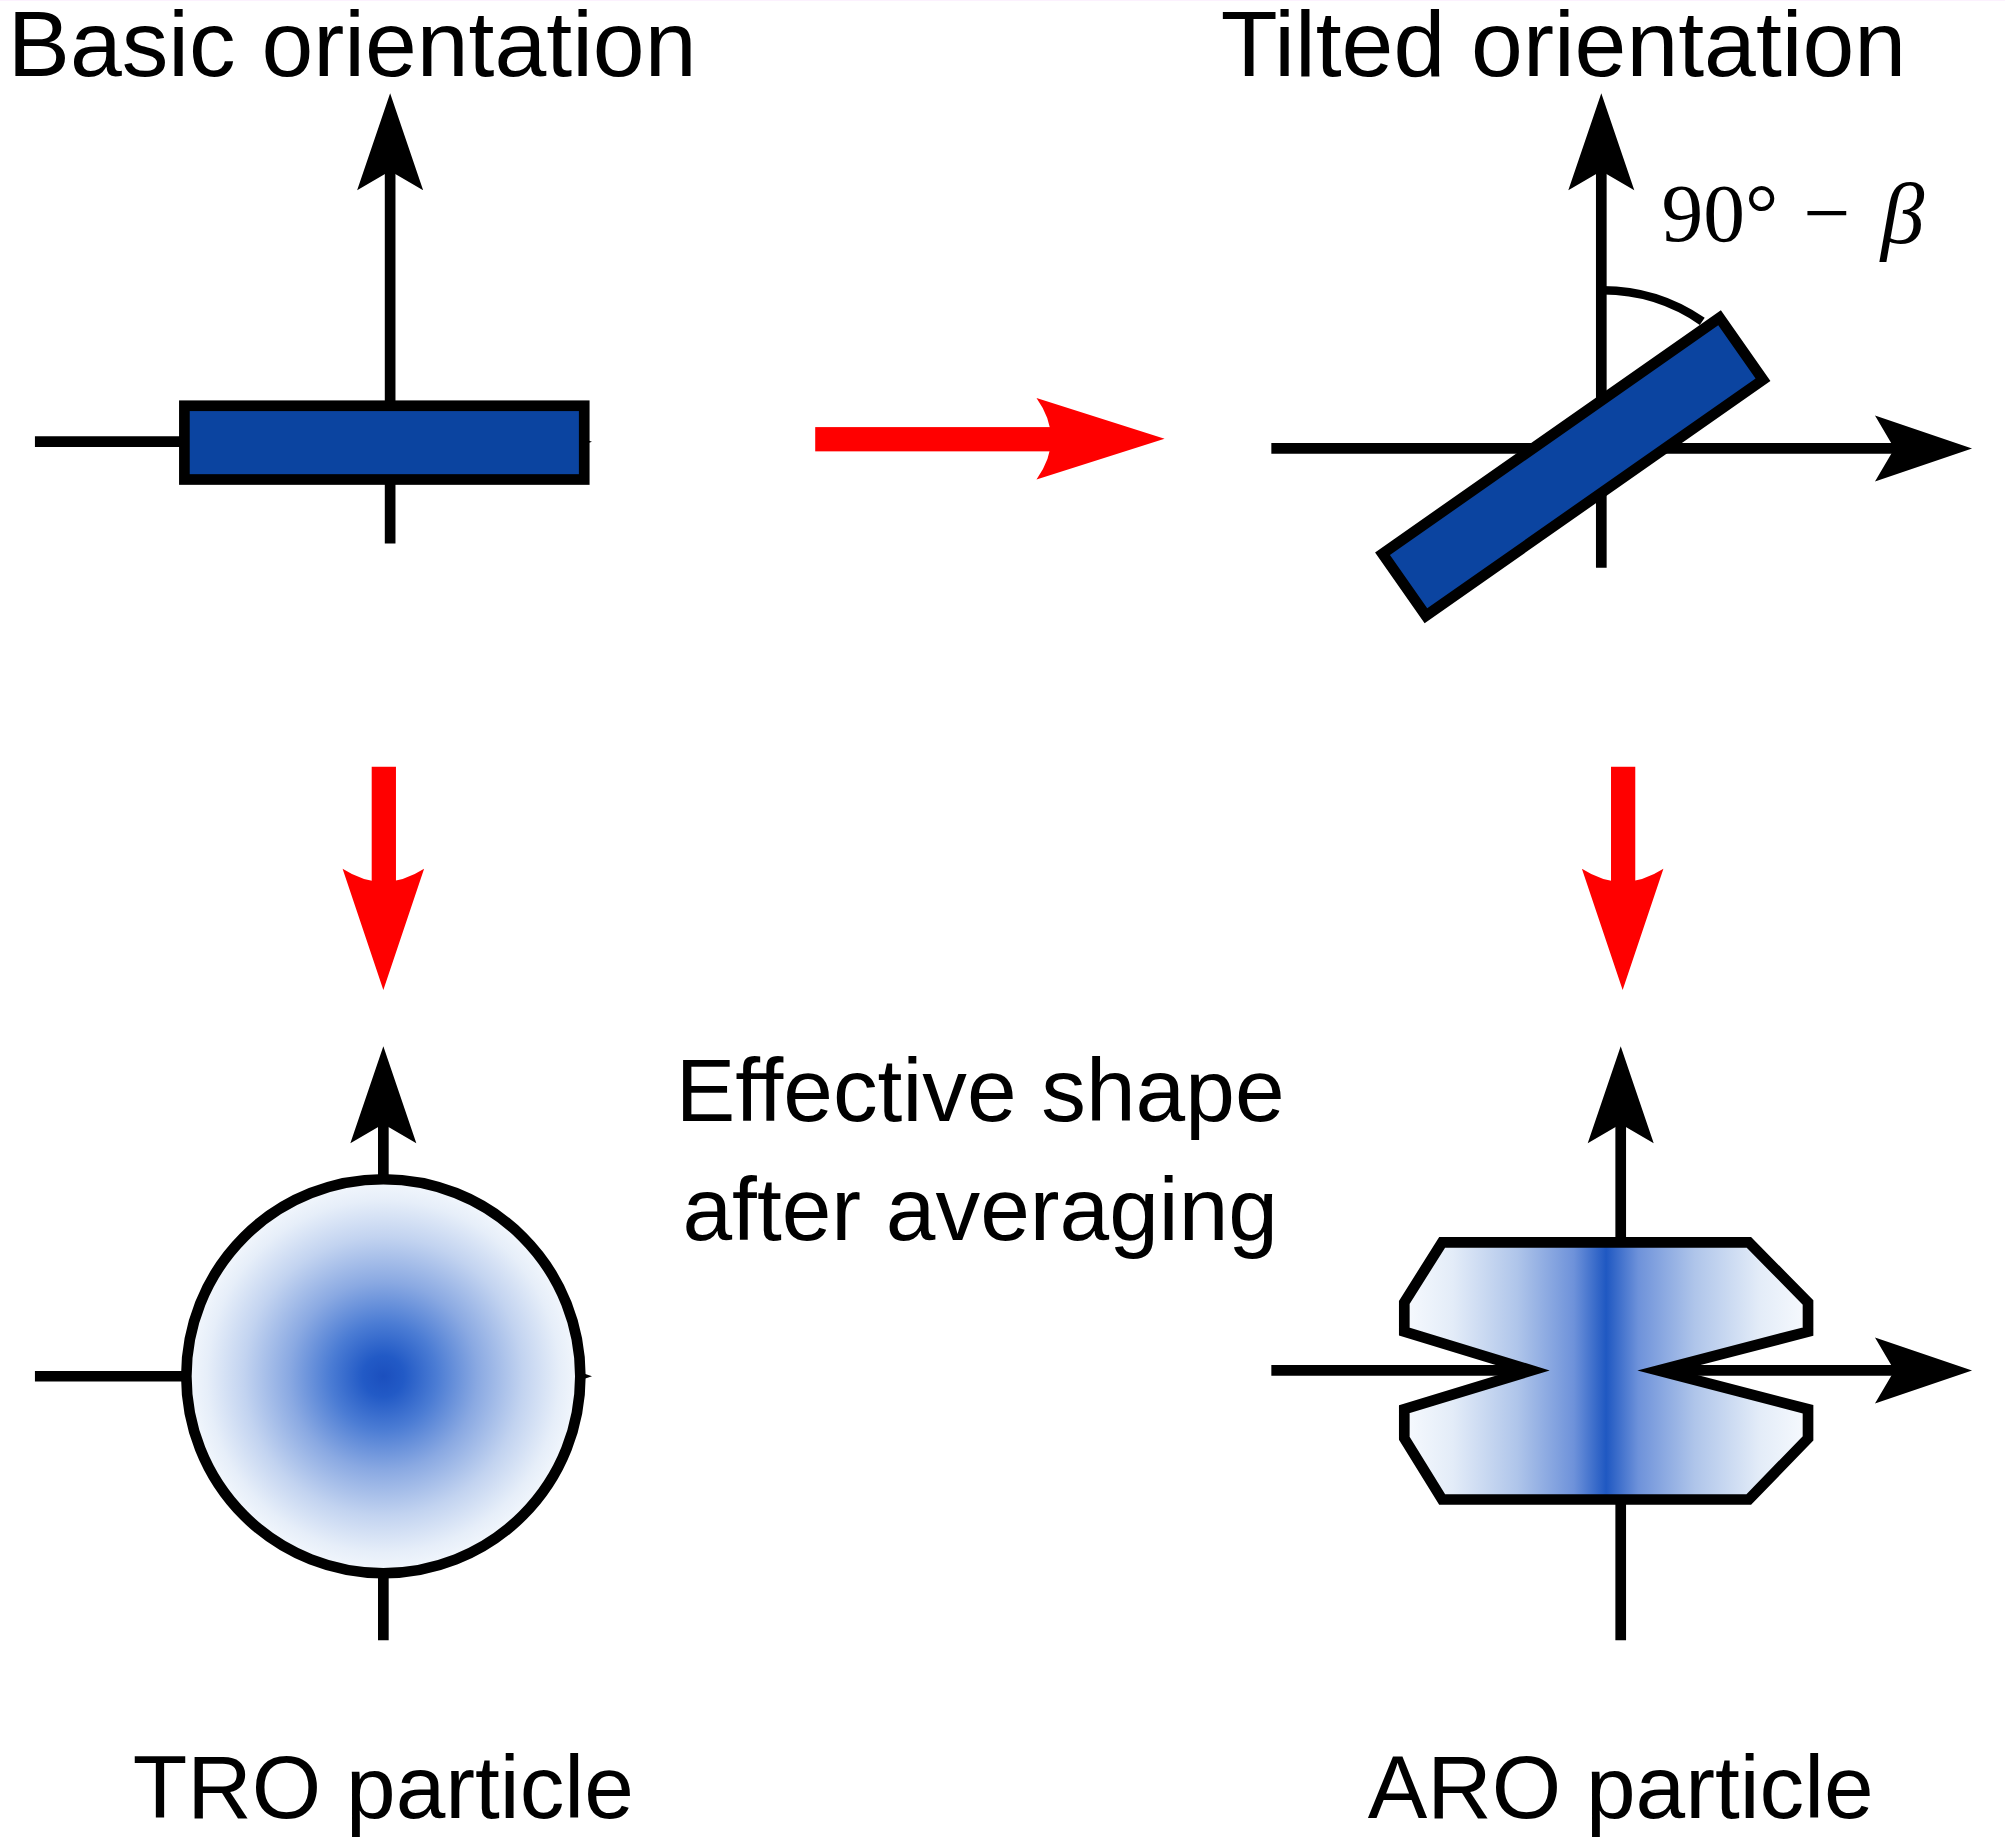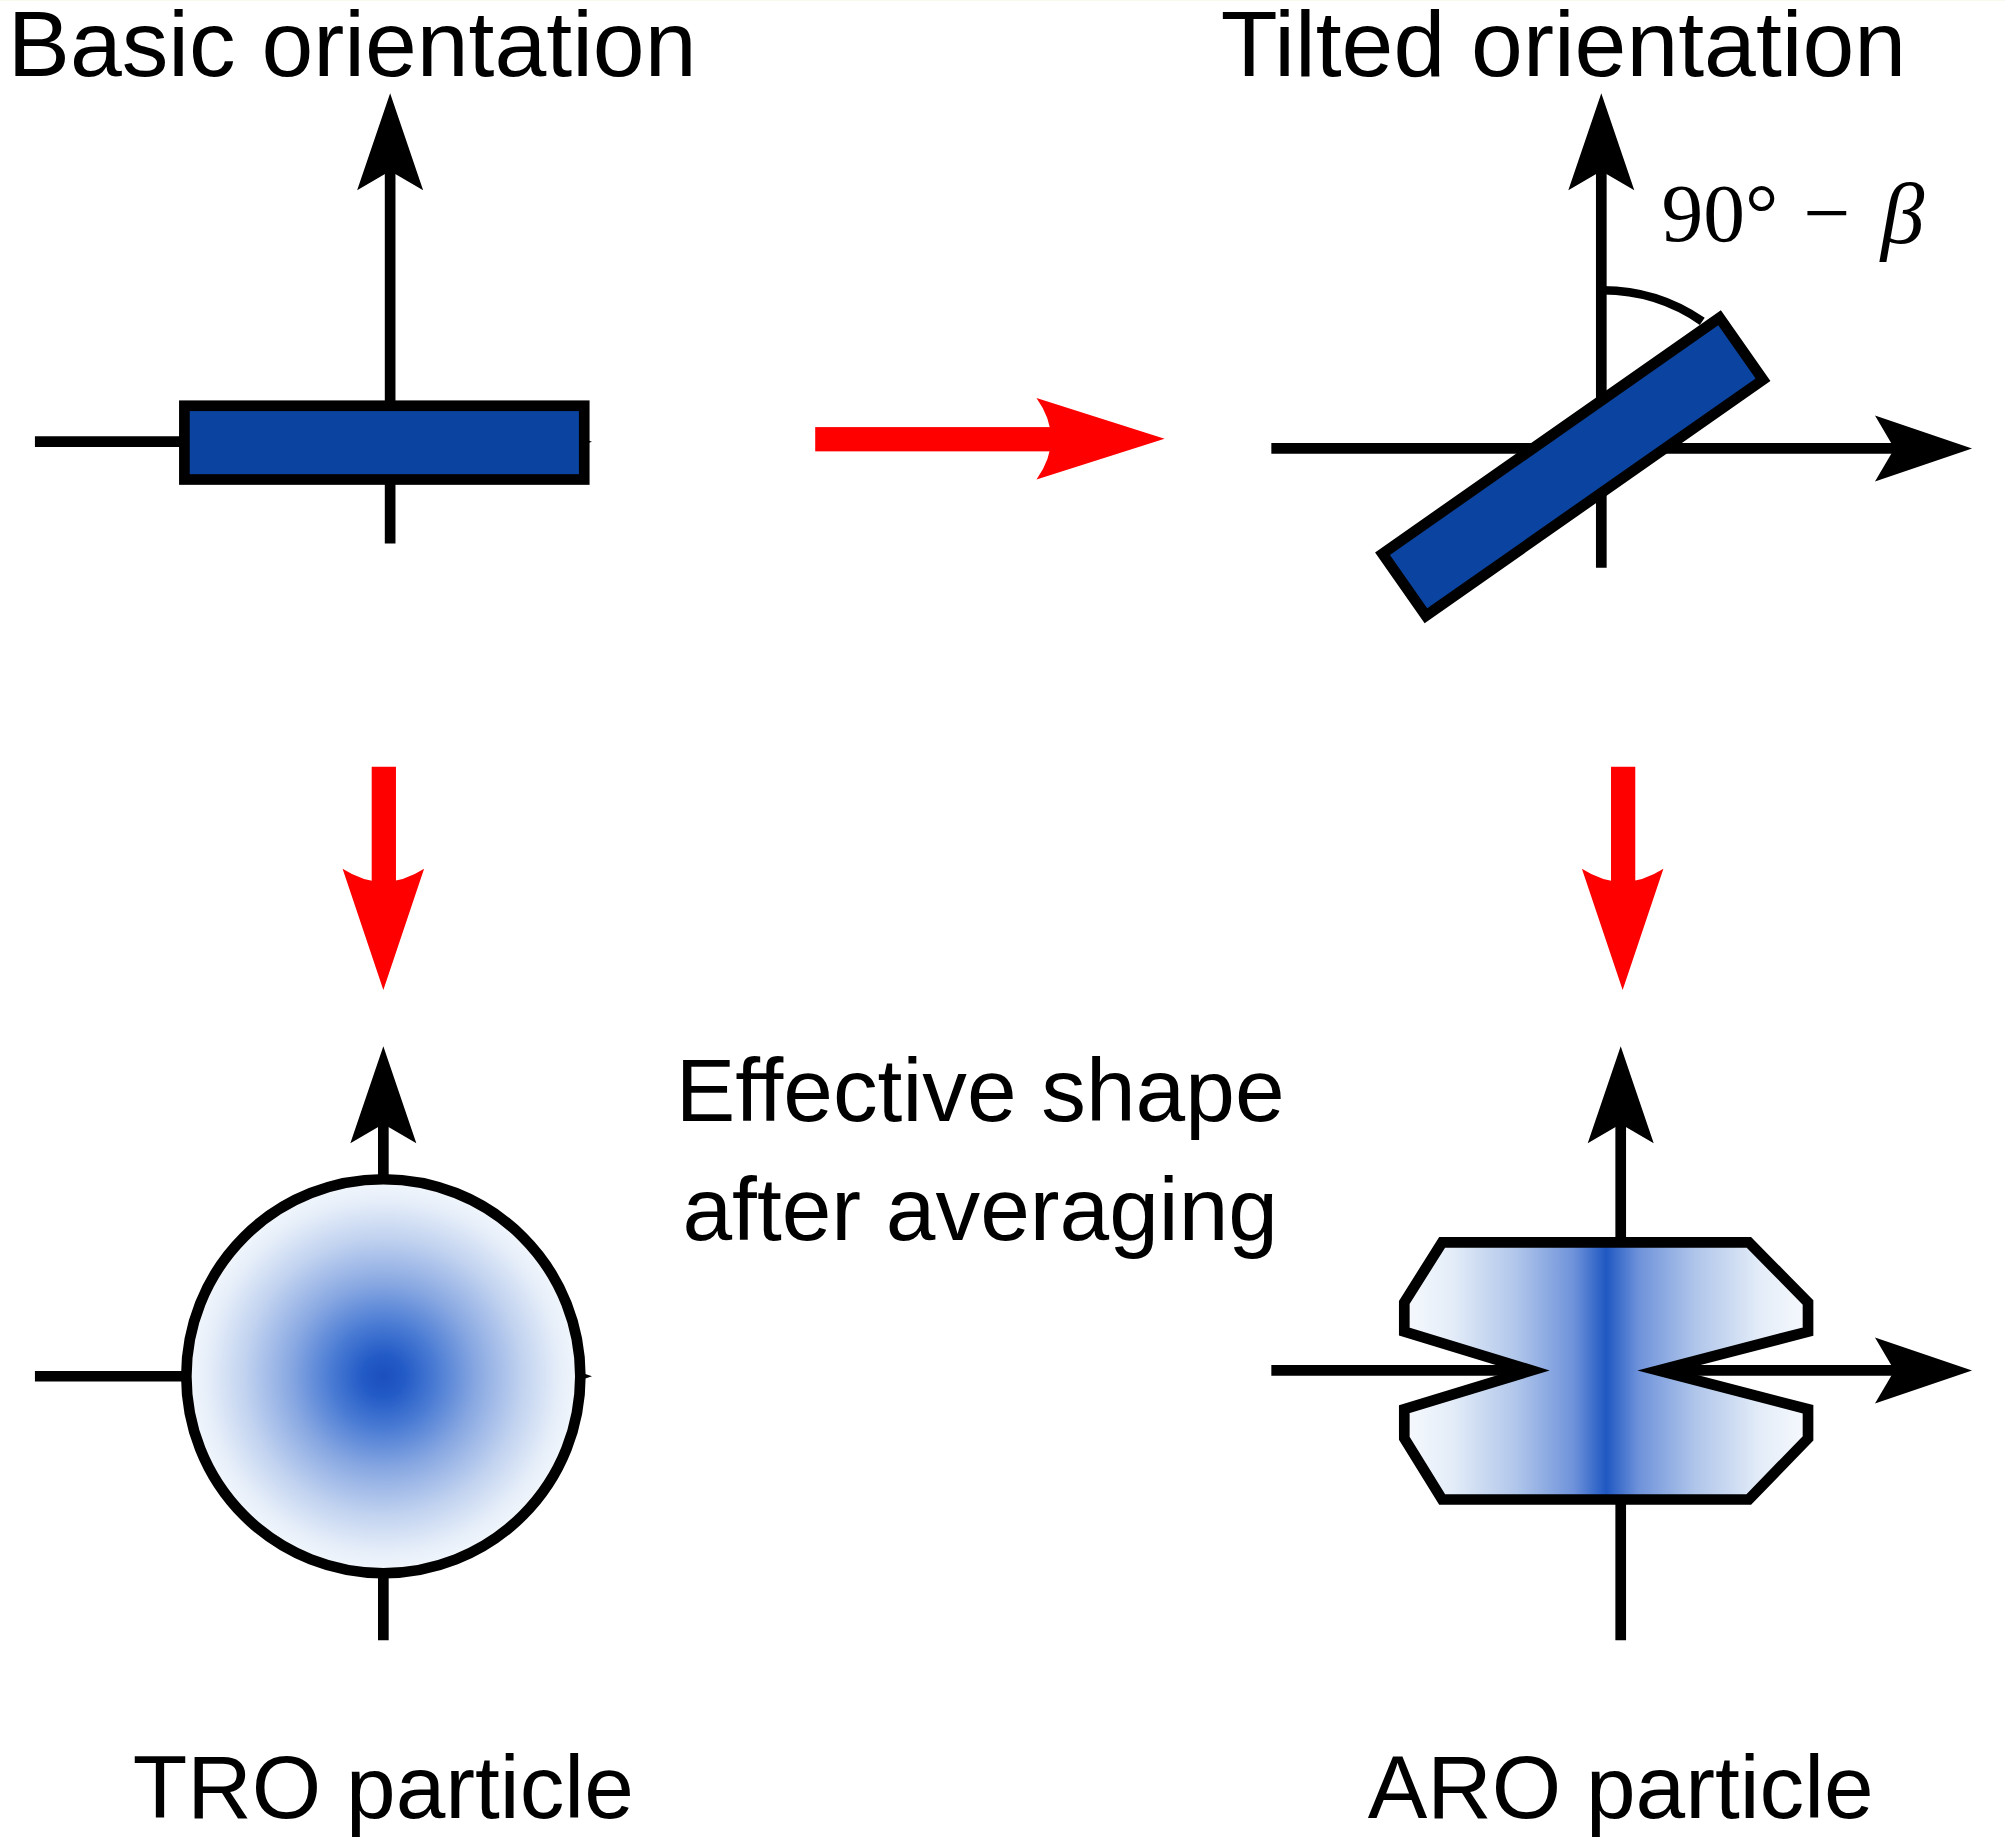--- a/index.html
+++ b/index.html
@@ -10,21 +10,21 @@
   body {
     width: 2006px;
     height: 1847px;
     overflow: hidden;
     font-family: "Liberation Sans", sans-serif;
   }
   #figure-root {
     position: relative;
     width: 2006px;
     height: 1582px;
-    background: #84cc16;
+    background: #d946ef;
   }
   svg#diagram {
     display: block;
     width: 2006px;
     height: 1847px;
   }
   .fig-label {
     font-family: "Liberation Sans", sans-serif;
     font-weight: 400;
     fill: #000000;

